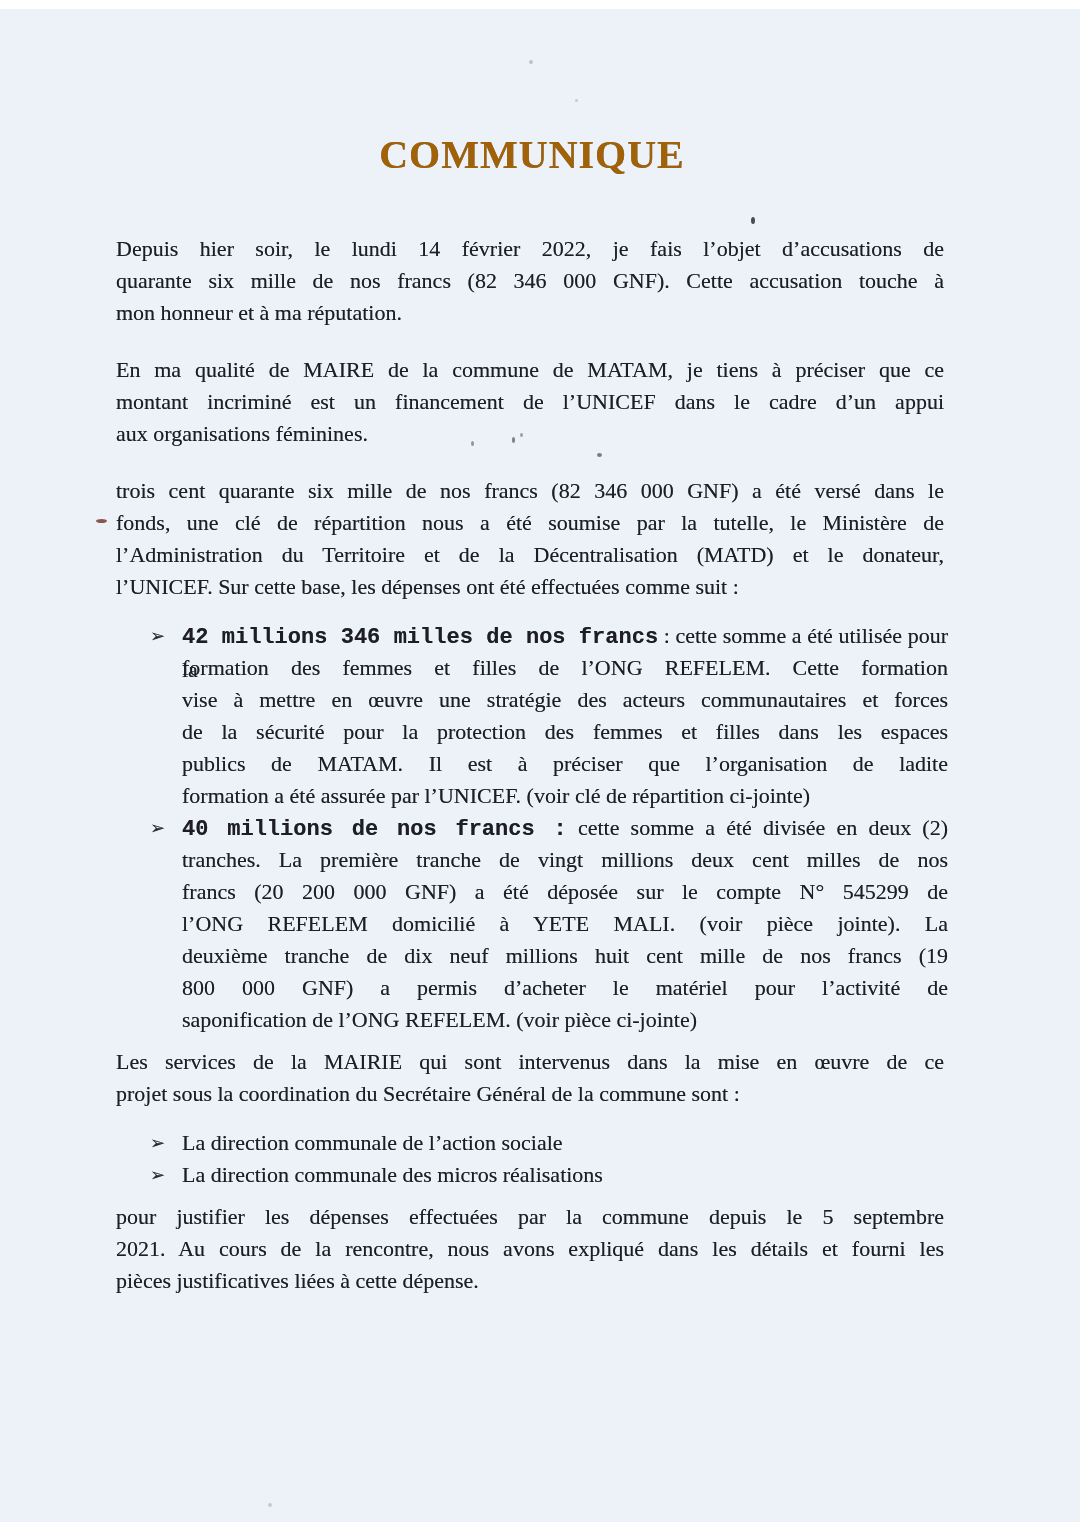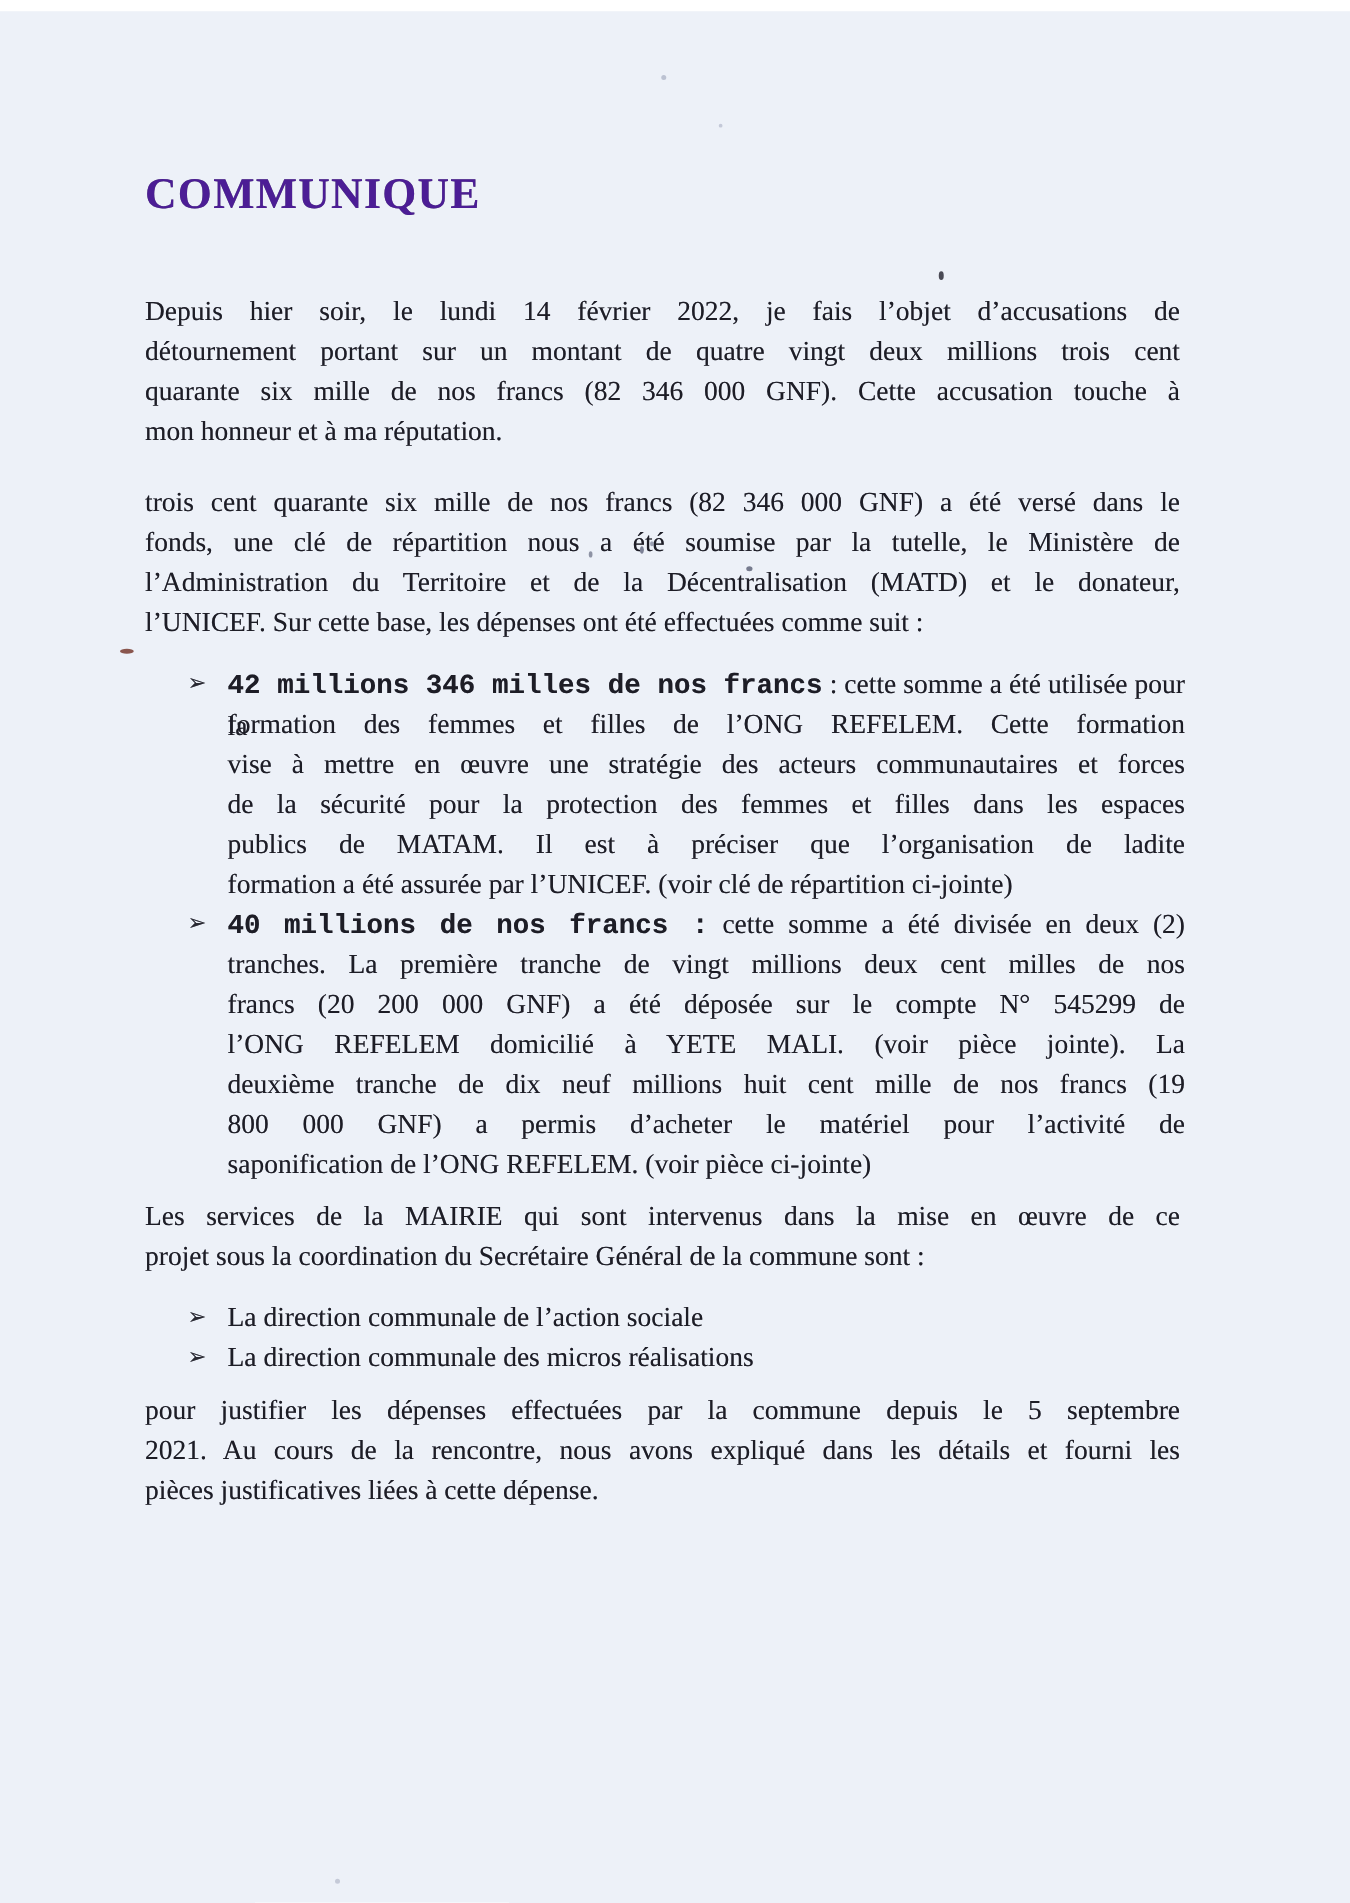--- a/index.html
+++ b/index.html
@@ -23,26 +23,26 @@
     position: absolute;
     top: 126px;
     left: 116px;
     width: 832px;
     color: #1d1d26;
     font-size: 22px;
     text-shadow: 0 0 0.5px rgba(25,25,40,0.55);
   }
   h1.title {
     margin: 0 0 58px 0;
-    text-align: left;
-    font-size: 35px;
+    text-align: center;
+    font-size: 40px;
     line-height: 40px;
     font-weight: bold;
     letter-spacing: 1px;
-    color: #4c1d95;
+    color: #a16207;
   }
   .para { margin: 0 4px 25px 0; }
   .line {
     line-height: 32px;
     height: 32px;
   }
   .line.j {
     text-align: justify;
     text-align-last: justify;
   }
@@ -65,23 +65,27 @@
 </style>
 </head>
 <body>
 
 <div class="page">
   <div class="doc">
     <h1 class="title">COMMUNIQUE</h1>
     <div>
         <div class="para">
           <div class="line j">Depuis hier soir, le lundi 14 février 2022, je fais l’objet d’accusations de</div>
-          <div class="line j">détournement portant sur un montant de quatre vingt deux millions trois cent</div>
           <div class="line j">quarante six mille de nos francs (82 346 000 GNF). Cette accusation touche à</div>
           <div class="line">mon honneur et à ma réputation.</div>
+        </div>
+        <div class="para">
+          <div class="line j">En ma qualité de MAIRE de la commune de MATAM, je tiens à préciser que ce</div>
+          <div class="line j">montant incriminé est un financement de l’UNICEF dans le cadre d’un appui</div>
+          <div class="line">aux organisations féminines.</div>
         </div>
         <div class="para">
           <div class="line j">trois cent quarante six mille de nos francs (82 346 000 GNF) a été versé dans le</div>
           <div class="line j">fonds, une clé de répartition nous a été soumise par la tutelle, le Ministère de</div>
           <div class="line j">l’Administration du Territoire et de la Décentralisation (MATD) et le donateur,</div>
           <div class="line">l’UNICEF. Sur cette base, les dépenses ont été effectuées comme suit :</div>
         </div>
         <div class="list">
           <div class="bullet">
             <span class="arrow">➢</span>

